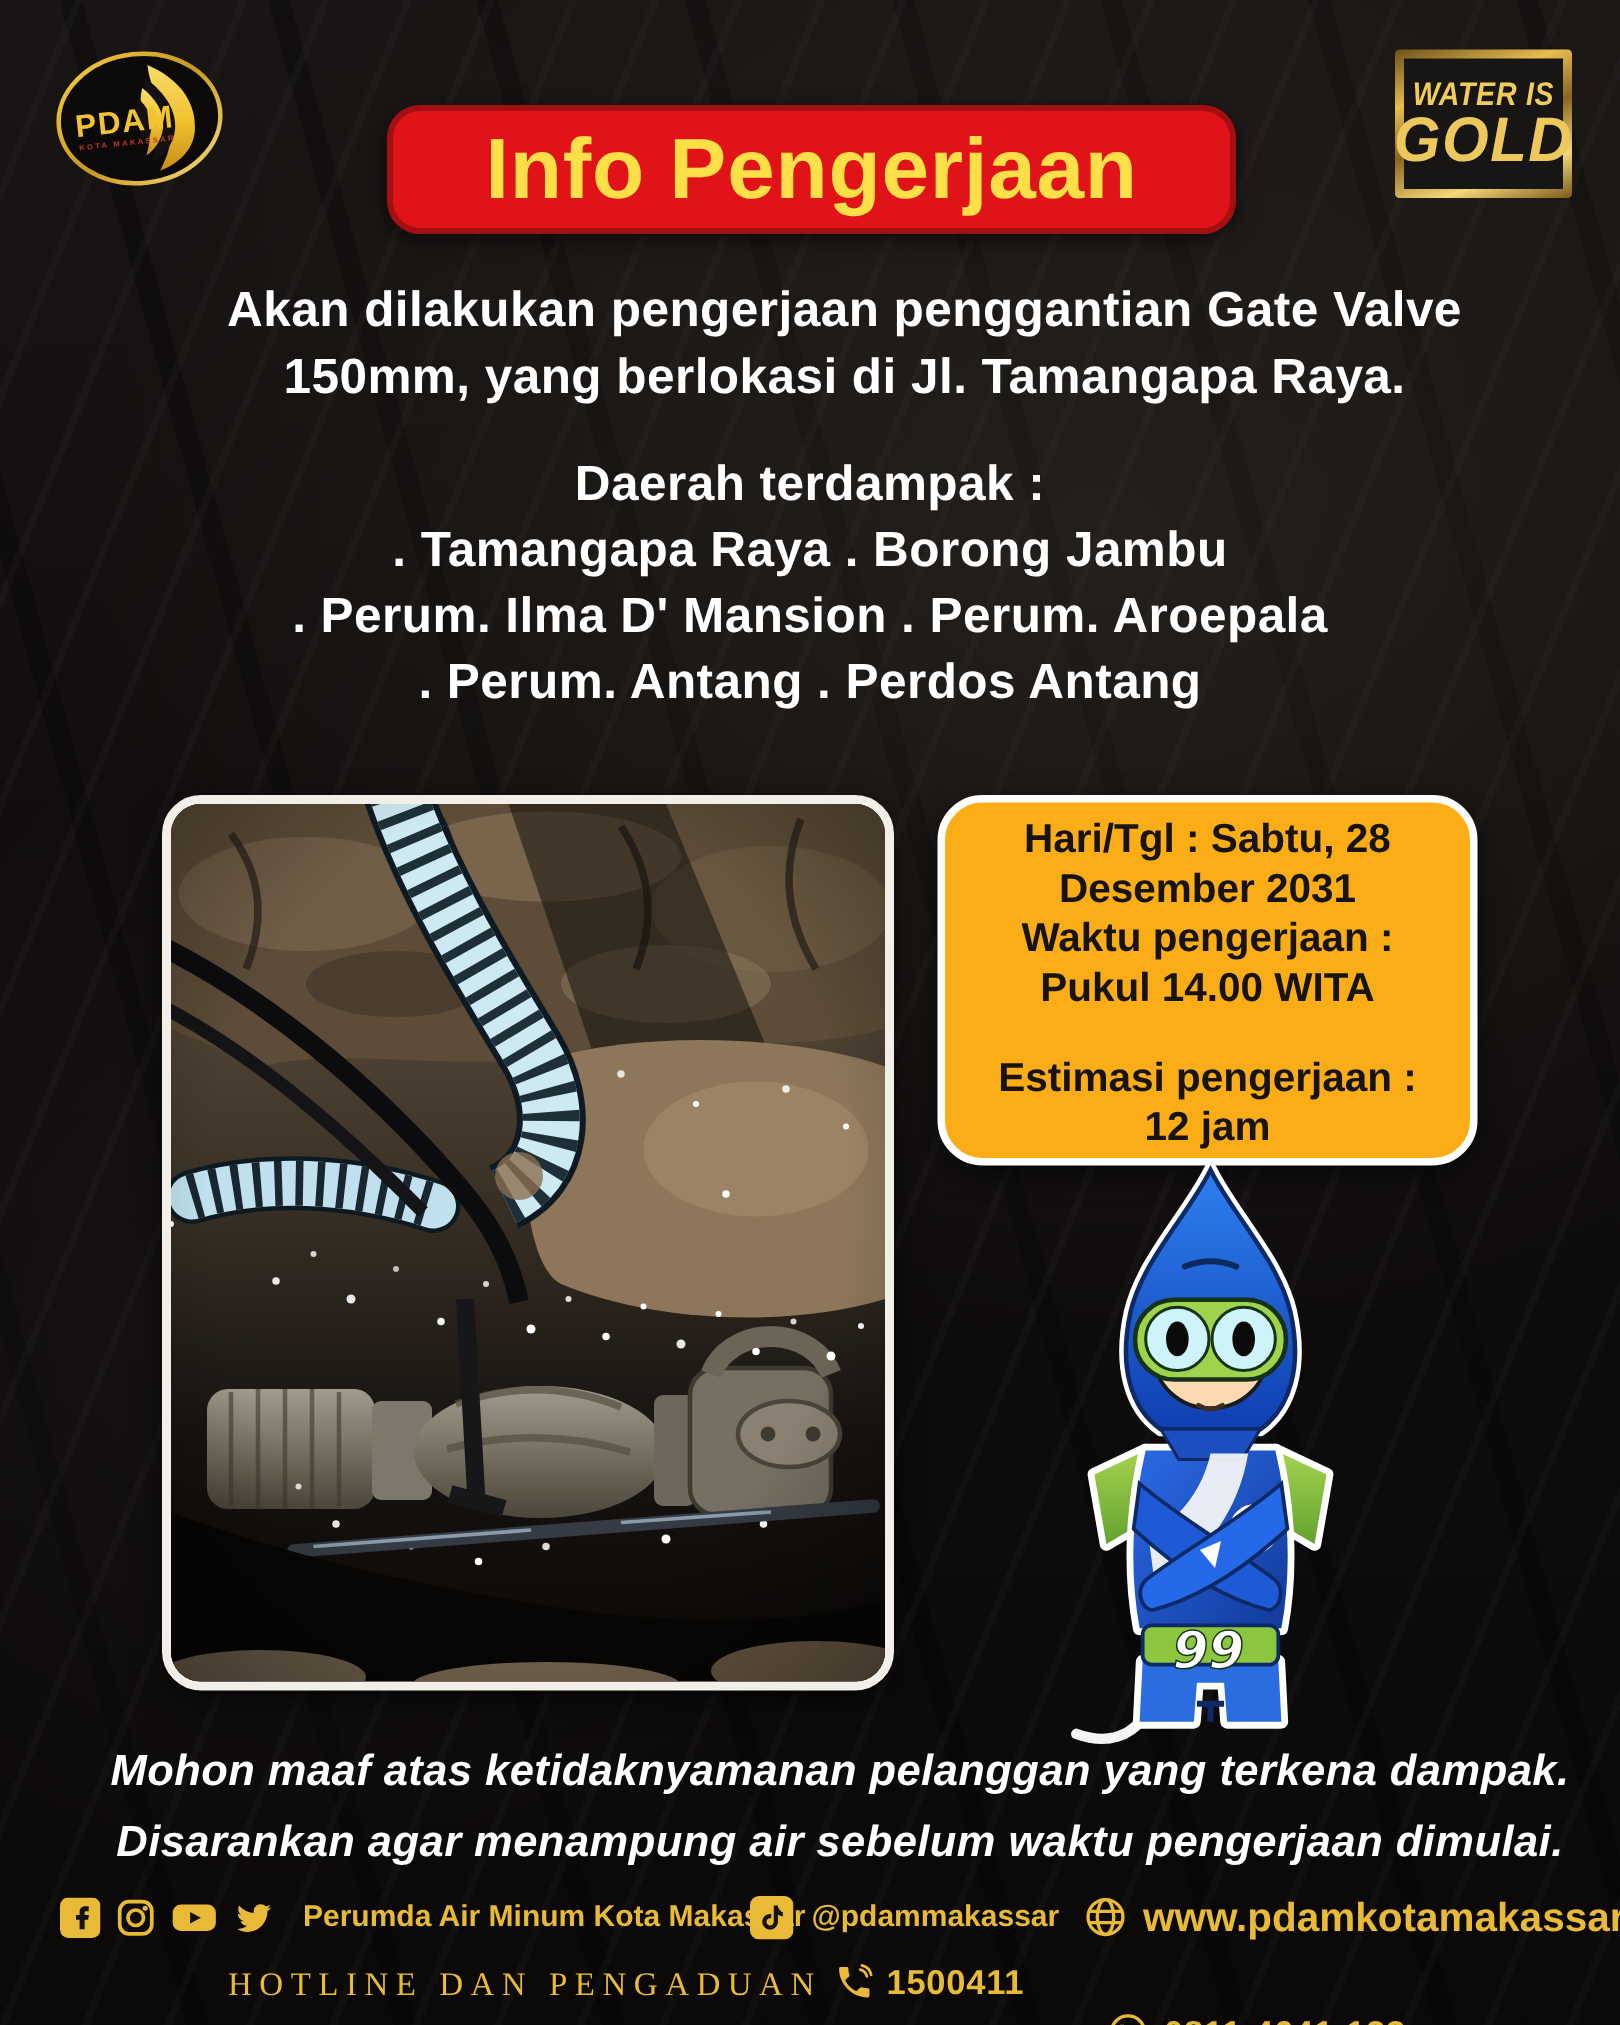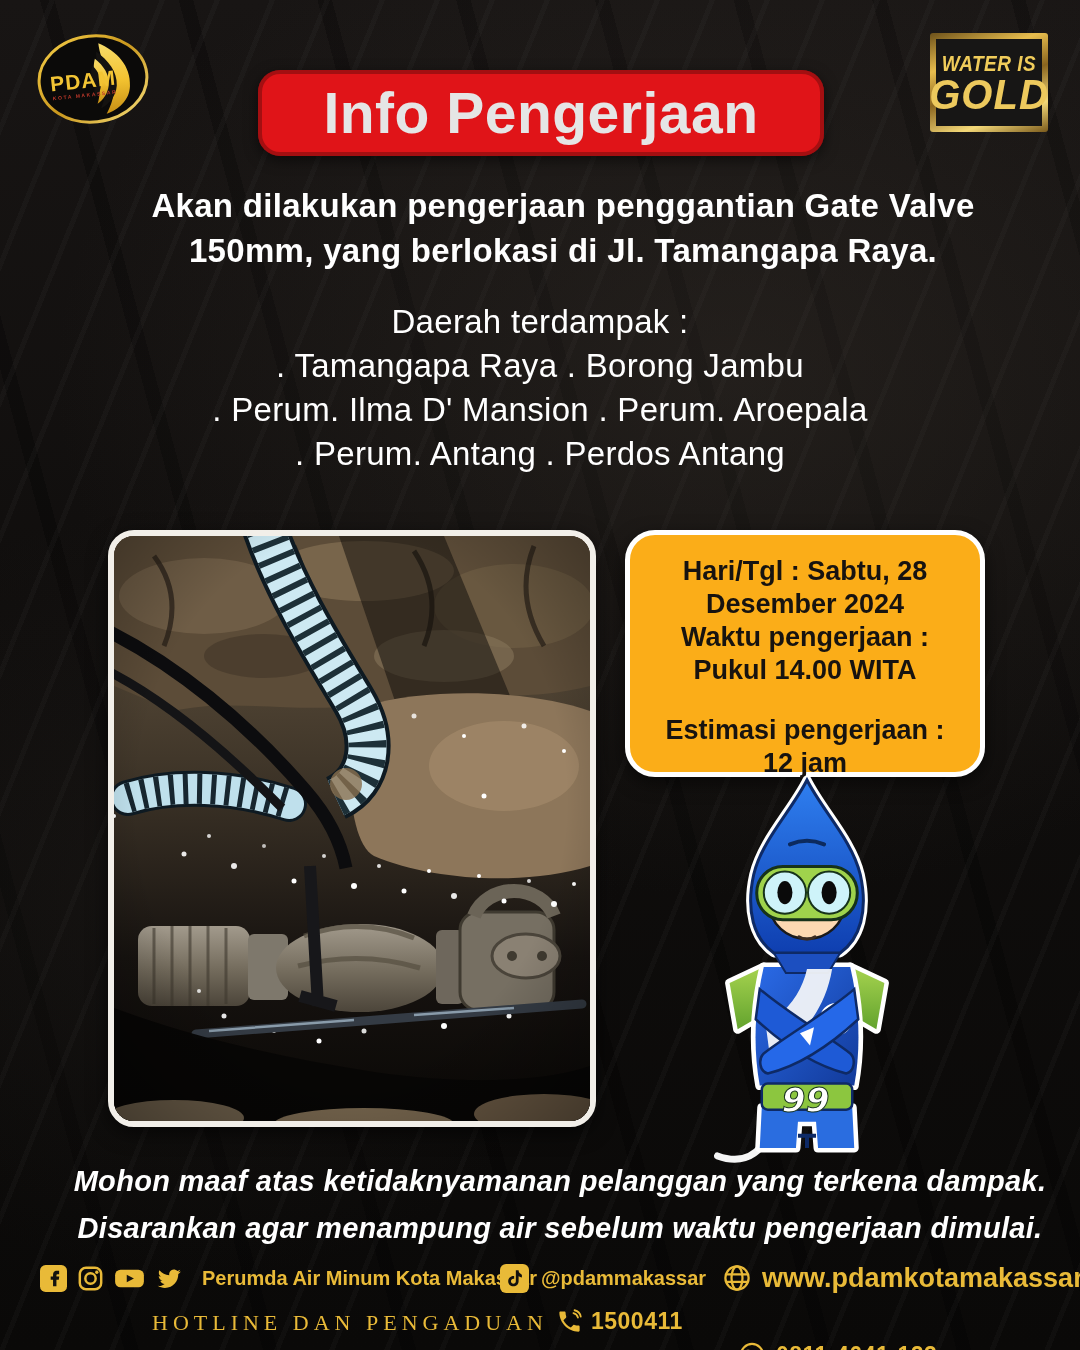--- a/index.html
+++ b/index.html
@@ -15,51 +15,51 @@
   }
   .abs{position:absolute;}
 
   
   .banner{
     left:258px;top:70px;width:566px;height:86px;border-radius:22px;
     background:#e01418;
     box-shadow:inset 0 0 0 4px rgba(90,8,8,.45), 0 4px 14px rgba(0,0,0,.55);
     display:flex;align-items:center;justify-content:center;
   }
-  .banner-title{color:#e5e5e5;font-size:57px;font-weight:800;letter-spacing:.5px;}
+  .banner-title{color:#fde047;font-size:57px;font-weight:800;letter-spacing:.5px;}
 
   .badge{
     left:930px;top:33px;width:118px;height:99px;padding:6px;box-sizing:border-box;
     background:linear-gradient(160deg,#6d511a,#e7bd4e 28%,#8a651f 52%,#f3d878 78%,#7a5a1c);
     border-radius:3px;
   }
   .badge-inner{
     width:100%;height:100%;background:#171615;display:flex;flex-direction:column;
     align-items:center;justify-content:center;gap:1px;font-style:italic;
   }
   .badge-l1{font-size:19px;font-weight:800;color:#f0cc5a;letter-spacing:.5px;transform:scaleY(1.15);}
   .badge-l2{font-size:40px;font-weight:900;color:#edc95d;letter-spacing:1px;line-height:.9;transform:scaleY(1.05);}
 
   
   .intro{left:0;top:183px;width:1080px;text-align:center;color:#fff;
     font-size:33px;font-weight:600;line-height:45px;letter-spacing:.3px;padding-left:23px;}
   .affected{left:0;top:300px;width:1080px;text-align:center;color:#fff;
-    font-size:33px;font-weight:400;line-height:44px;letter-spacing:.3px;}
+    font-size:33px;font-weight:700;line-height:44px;letter-spacing:.3px;}
 
   
   .photo{left:108px;top:530px;width:488px;height:597px;border-radius:26px;
     border:6px solid #f2efe9;box-sizing:border-box;overflow:hidden;background:#241d14;
     box-shadow:0 6px 20px rgba(0,0,0,.6);}
   .photo svg{display:block;width:100%;height:100%;}
 
   
   .schedule{left:625px;top:530px;width:360px;height:247px;border-radius:30px;
     background:#fbad18;border:5px solid #fff;box-sizing:border-box;
     display:flex;flex-direction:column;align-items:center;justify-content:flex-start;
-    padding-top:20px;box-shadow:0 6px 18px rgba(0,0,0,.55);}
+    padding-top:8px;box-shadow:0 6px 18px rgba(0,0,0,.55);}
   .schedule .line{color:#171310;font-size:27px;font-weight:700;line-height:33px;text-align:center;}
   .schedule .group2{margin-top:27px;}
 
   
   .mascot{left:700px;top:774px;width:214px;height:394px;}
   .mascot svg{display:block;width:100%;height:100%;}
 
   
   .apology{left:0;top:1158px;width:1080px;text-align:center;color:#fff;
     font-style:italic;font-size:29px;font-weight:600;line-height:47px;letter-spacing:.3px;padding-left:20px;}
@@ -240,21 +240,21 @@
       <ellipse cx="60" cy="582" rx="70" ry="18" fill="#6b5d49"></ellipse>
       <ellipse cx="250" cy="588" rx="90" ry="16" fill="#857258" opacity=".9"></ellipse>
       <ellipse cx="430" cy="578" rx="70" ry="20" fill="#74624a" opacity=".9"></ellipse>
       <rect width="476" height="585" fill="url(#vig)"></rect>
     </svg>
   </div>
 
   <div class="abs schedule">
     <div class="group1">
       <div class="line">Hari/Tgl : Sabtu, 28</div>
-      <div class="line">Desember 2024</div>
+      <div class="line">Desember 2031</div>
       <div class="line">Waktu pengerjaan :</div>
       <div class="line">Pukul 14.00 WITA</div>
     </div>
     <div class="group2">
       <div class="line">Estimasi pengerjaan :</div>
       <div class="line">12 jam</div>
     </div>
   </div>
 
   <div class="abs mascot">

